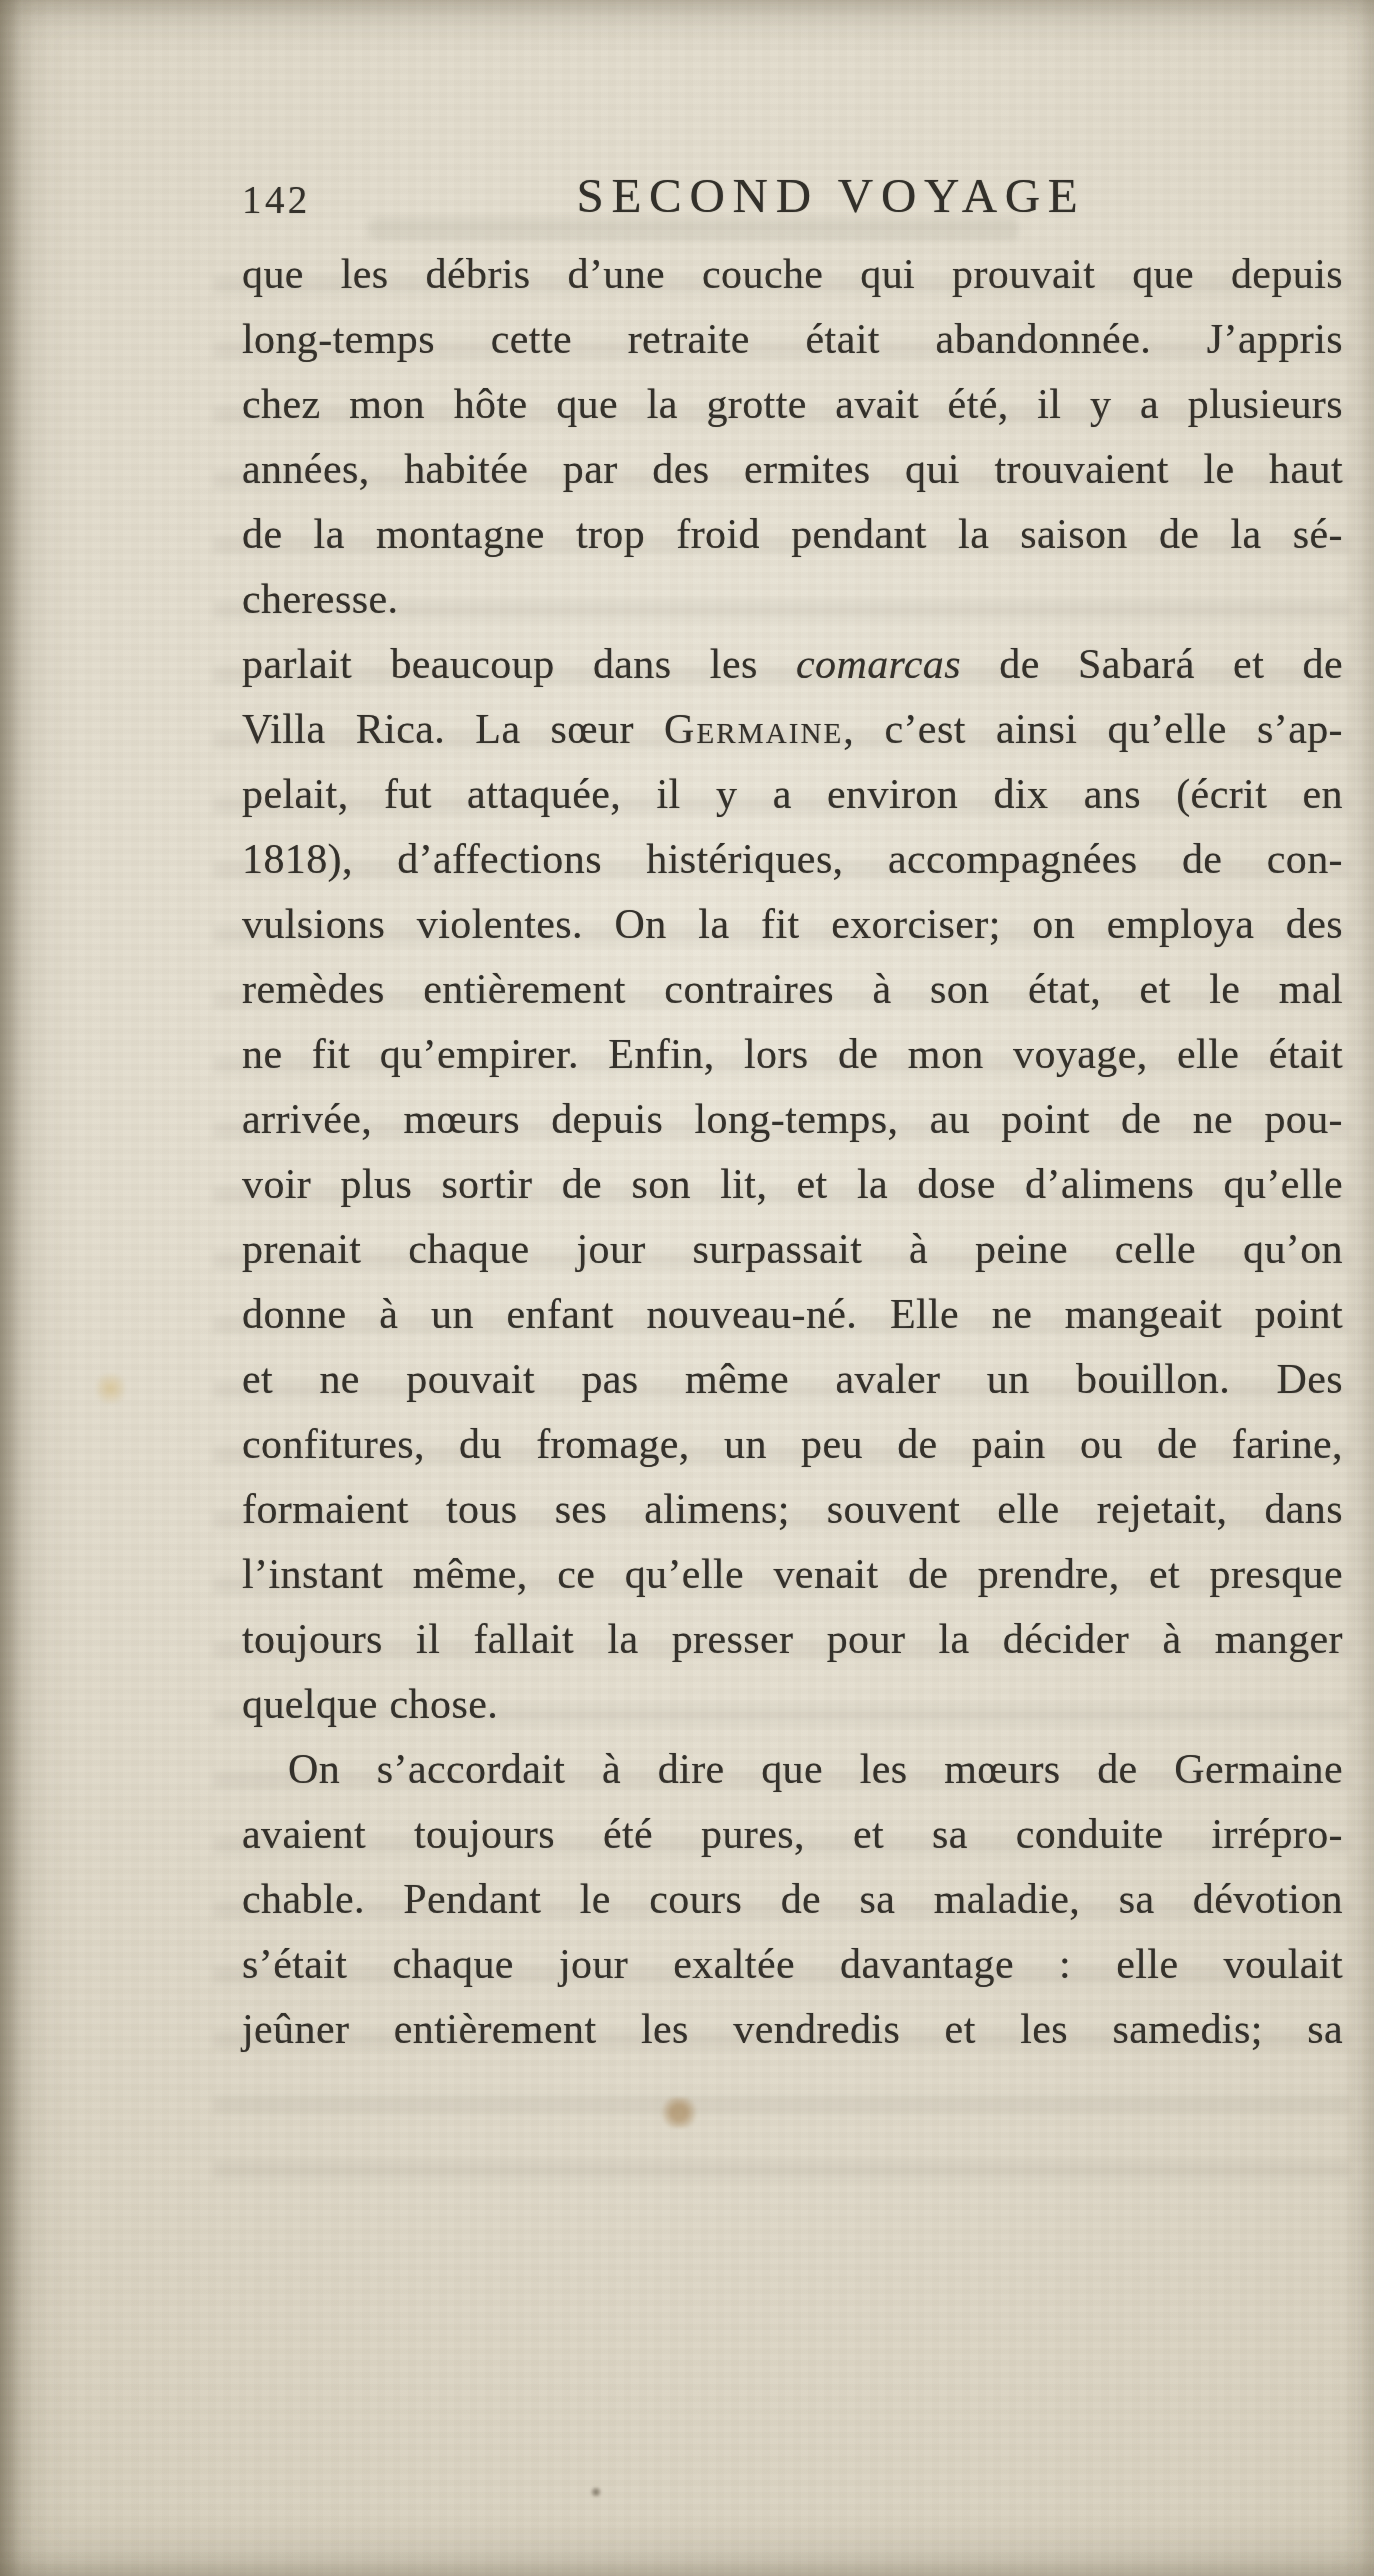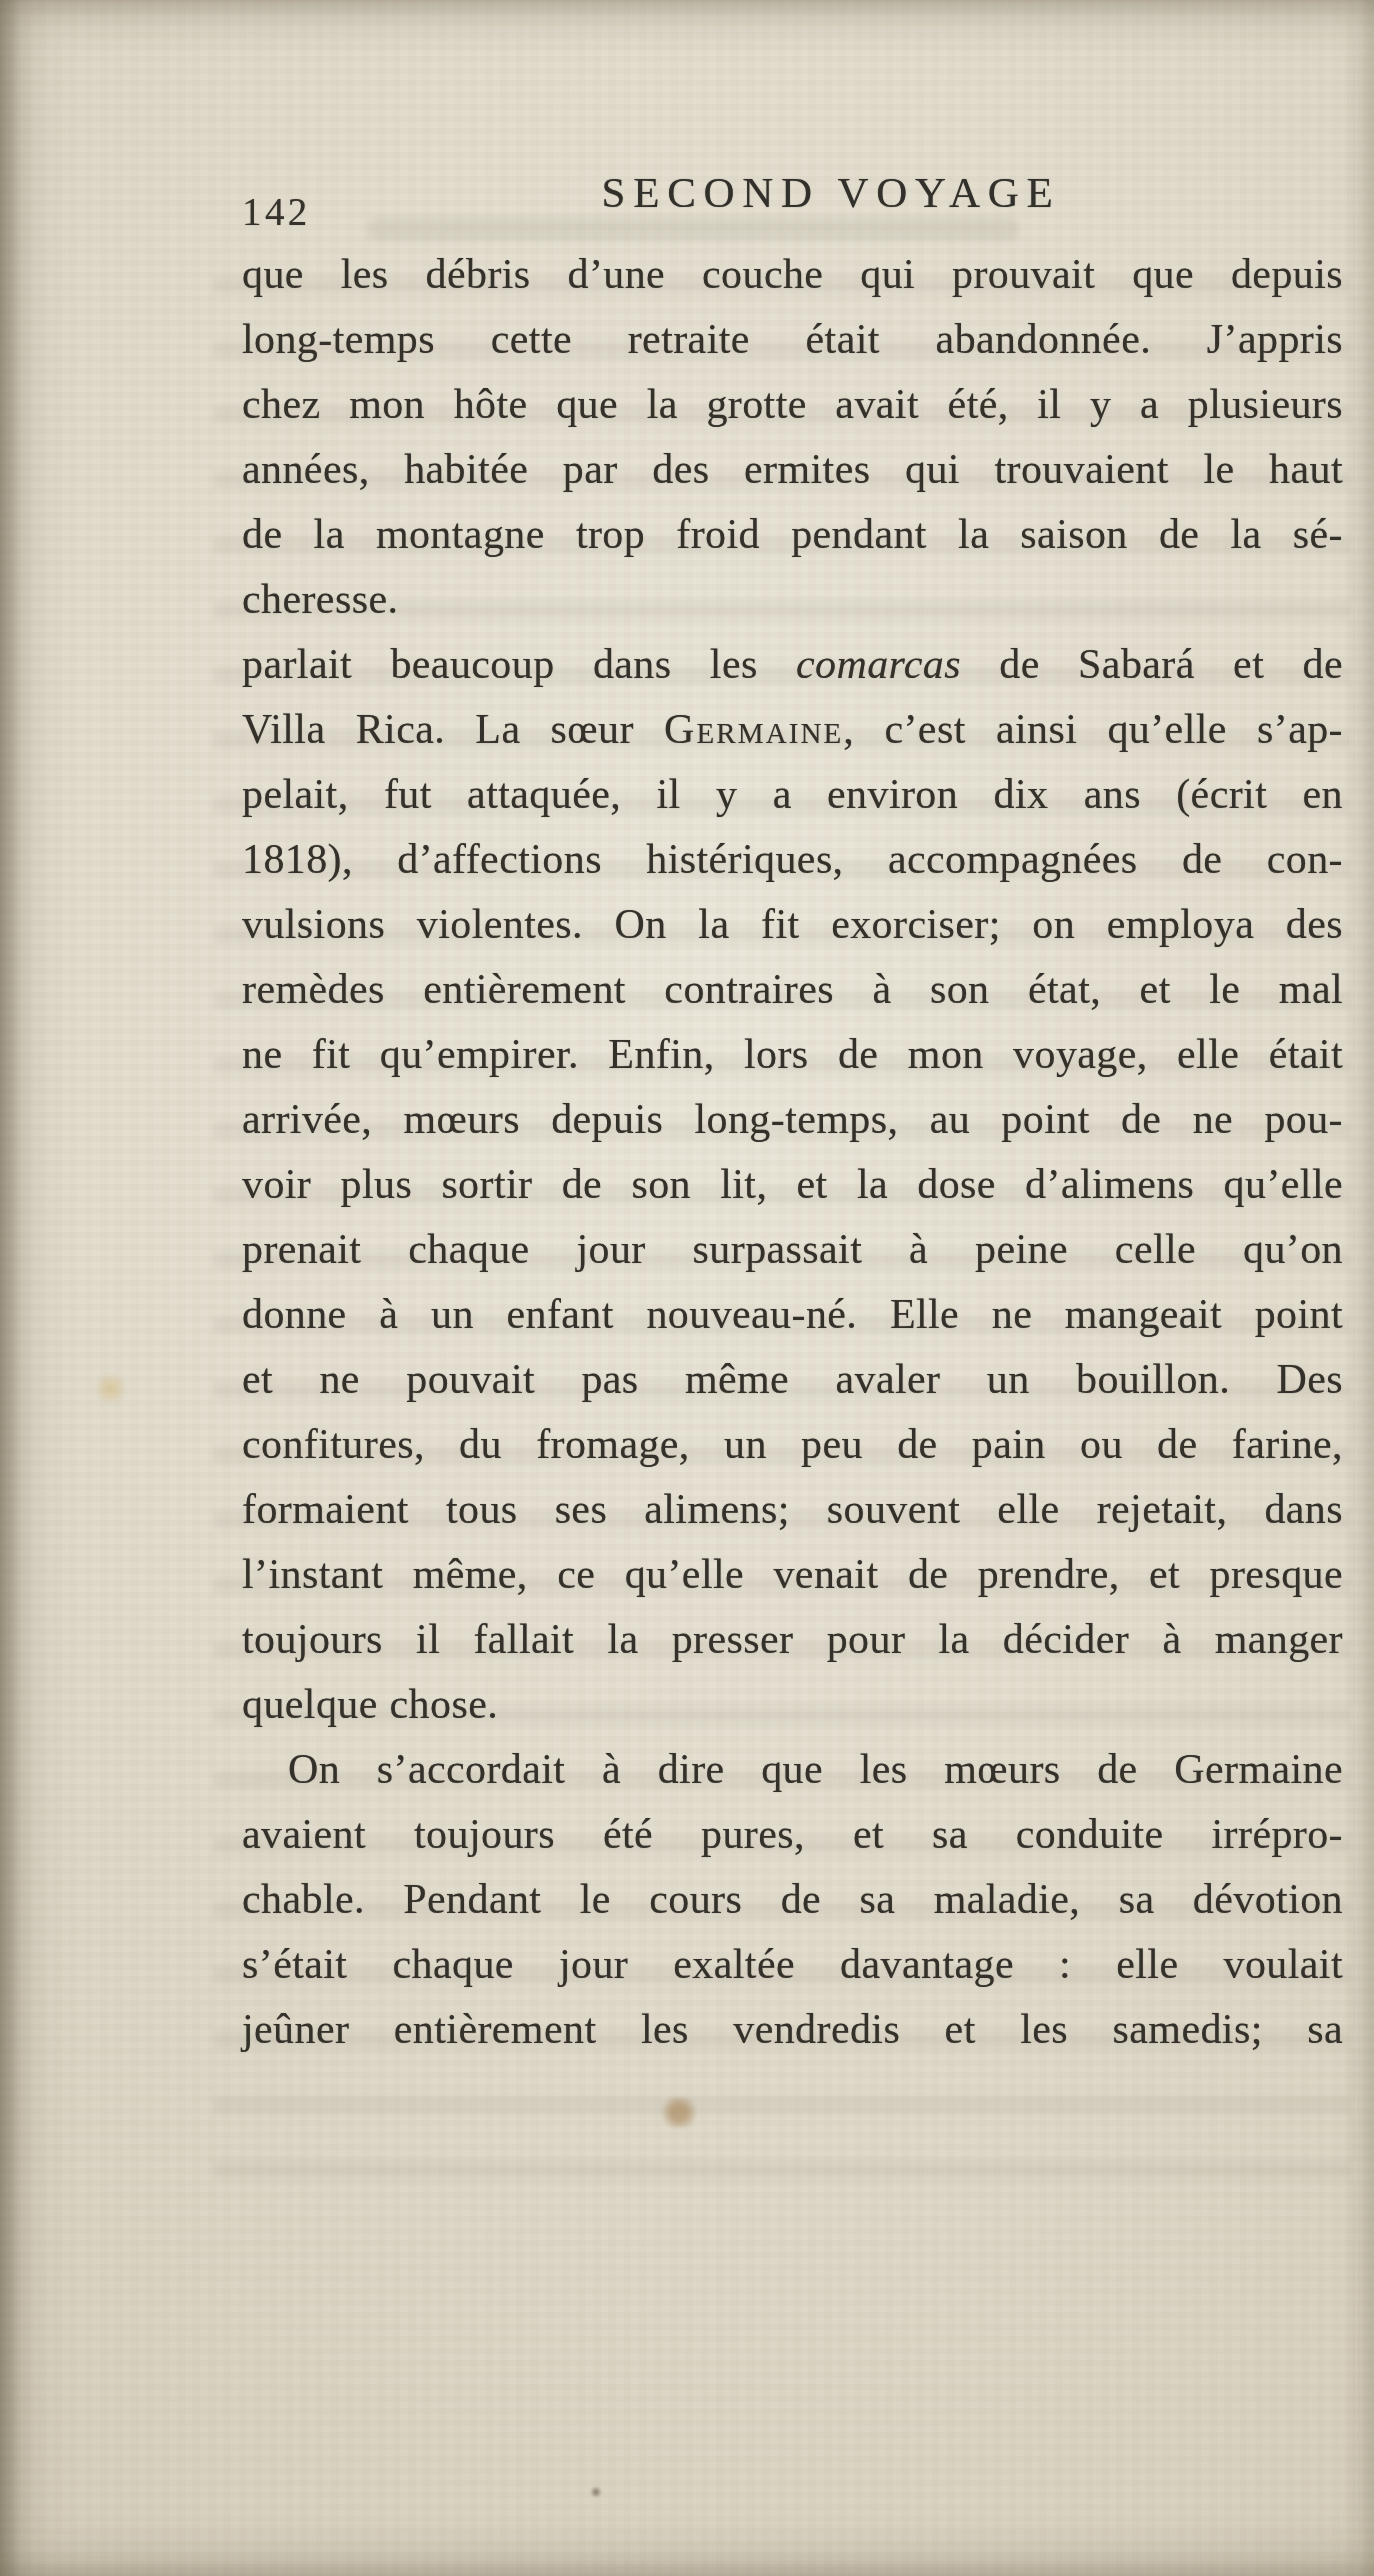--- a/index.html
+++ b/index.html
@@ -66,26 +66,25 @@
     background: radial-gradient(circle, rgba(70,60,45,0.62), transparent 70%);
     filter: blur(0.9px);
   }
 
   .header { position: absolute; top: 166px; left: 242px; width: 1101px; height: 69px; }
   .page-number {
     position: absolute; left: 0; top: 13.7px;
     font-size: 39px; line-height: 1; letter-spacing: 3.4px;
     color: #35322c;
     text-shadow: 0 0 1px rgba(48,44,38,0.55);
-    margin-top: 12px;
   }
   .running-title {
     position: absolute; left: 77px; right: 0; top: 5.1px;
     text-align: center;
-    font-size: 43px; line-height: 1; letter-spacing: 7.7px;
+    font-size: 49px; line-height: 1; letter-spacing: 7.7px;
     color: #32302a;
     text-shadow: 0 0 1.1px rgba(46,42,36,0.6);
   }
 
   .page-body {
     position: absolute; top: 242px; left: 242px; width: 1101px;
   }
   .line {
     height: 65px; line-height: 65px;
     font-size: 42px;

